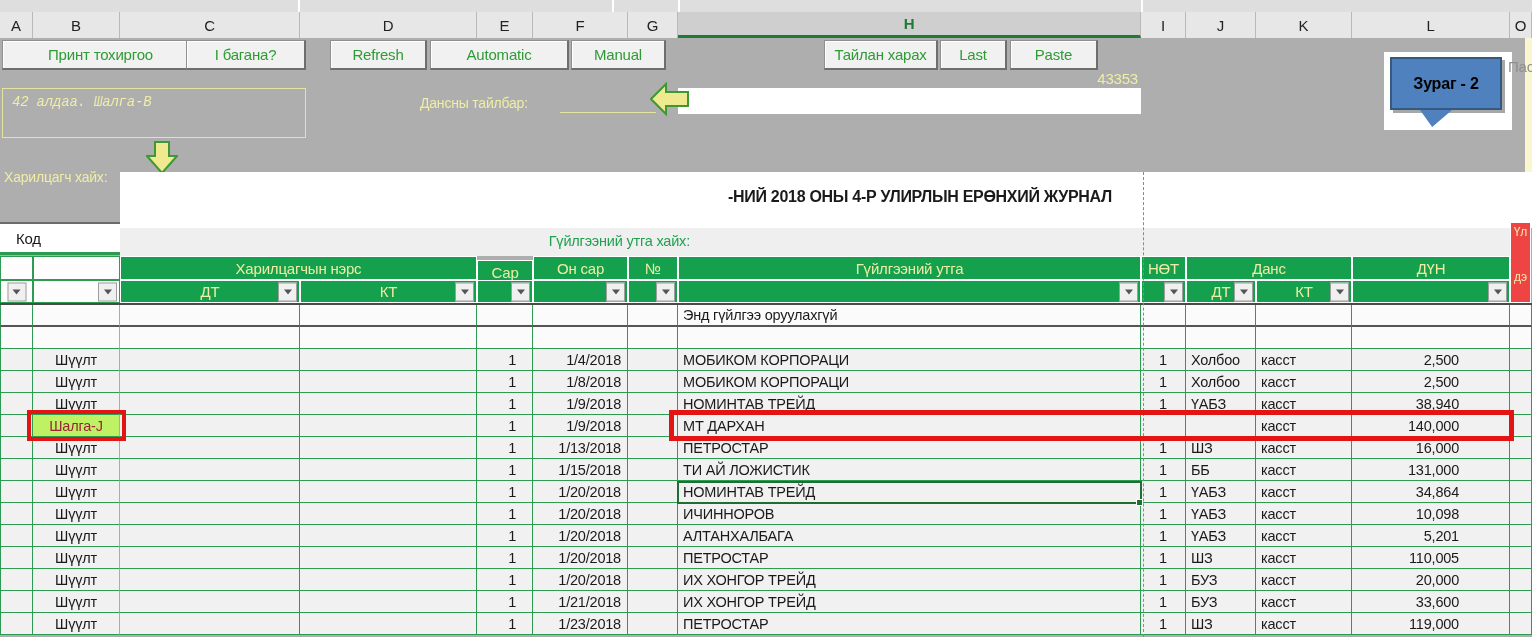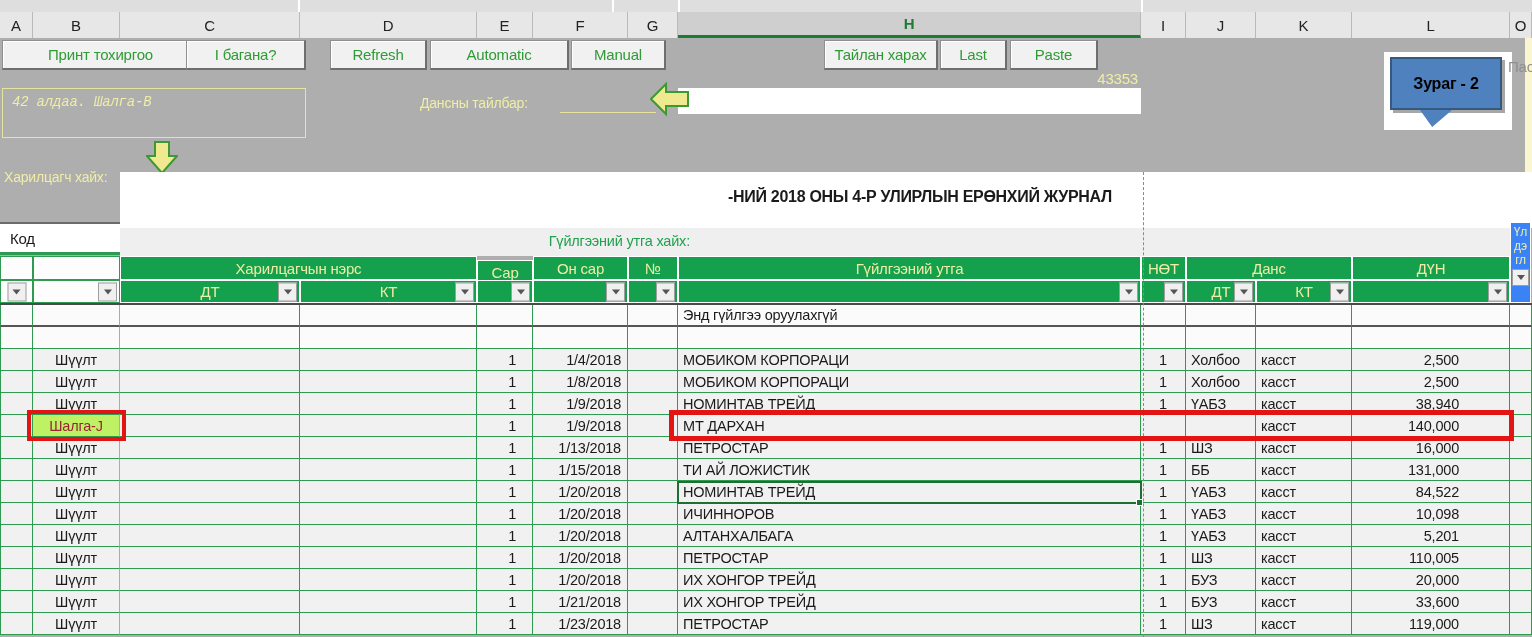--- a/index.html
+++ b/index.html
@@ -33,35 +33,35 @@
            box-shadow:3px 3px 0 rgba(60,60,60,.45);display:flex;align-items:center;justify-content:center;
            font-size:16px;font-weight:700;color:#000;}
   .callout-tail{left:1420px;top:110px;width:32px;height:17px;background:#4E81BD;
                 clip-path:polygon(0 0,100% 0,38% 100%);}
   
   .title-block{left:120px;top:172px;width:1412px;height:56px;background:#FFFFFF;}
   .journal-title{left:620px;top:188px;width:600px;text-align:center;font-size:16px;font-weight:700;letter-spacing:-0.3px;}
   .search-strip{left:120px;top:228px;width:1390px;height:28px;background:#EFEFEF;}
   .desc-search{left:380px;top:233px;width:310px;text-align:right;font-size:14.5px;color:#1FA14E;}
   .kod-topline{left:0;top:222px;width:120px;height:2px;background:#6b6b6b;}
-  .kod-block{left:0;top:224px;width:120px;height:28px;background:#FFFFFF;font-size:15px;display:flex;align-items:center;padding-left:10px;}
+  .kod-block{left:0;top:224px;width:120px;height:28px;background:#FFFFFF;font-size:15px;display:flex;align-items:center;padding-left:16px;}
   .kod-underline{left:0;top:252px;width:120px;height:3px;background:#2E9C50;}
   .partner-search{left:4px;top:169px;font-size:14px;}
   
   .gc{position:absolute;box-sizing:border-box;background:#14A04C;border:1px solid #FFFFFF;color:#F0EDA6;
       display:flex;align-items:center;justify-content:center;font-size:15px;}
   .hcellw{position:absolute;box-sizing:border-box;background:#FDFDFD;border:1px solid #2E9C50;}
   .dd{width:19px;height:19px;background:#F0F0F0;border:1px solid #9e9e9e;box-sizing:border-box;
       display:flex;align-items:center;justify-content:center;flex:none;}
   .dd i{width:0;height:0;border-left:4px solid transparent;border-right:4px solid transparent;border-top:5px solid #555;}
   .dd-right{position:absolute;right:2px;top:50%;transform:translateY(-50%);}
   .dd-center{position:absolute;left:50%;top:50%;transform:translate(-50%,-50%);}
   .darkline{left:0;top:303px;width:1532px;height:2px;background:#4A4A4A;}
-  .balance-col{left:1510px;top:222px;width:21px;height:81px;background:#3b82f6;border:1px solid #fff;
-               display:flex;flex-direction:column;align-items:center;color:#F0EDA6;font-size:12px;line-height:14px;padding-top:2px;box-sizing:border-box;}
+  .balance-col{left:1510px;top:222px;width:21px;height:81px;background:#ef4444;border:1px solid #fff;
+               display:flex;flex-direction:column;align-items:center;color:#F0EDA6;font-size:12px;line-height:14px;padding-top:2px;box-sizing:border-box;gap:31px;}
   .balance-col .dd{width:17px;height:17px;margin-top:2px;}
   
   #rows{position:absolute;left:0;top:305px;width:1532px;}
   .trow{display:grid;grid-template-columns:33px 87px 180px 177px 56px 95px 50px 463px 45px 70px 96px 158px 22px;height:22px;}
   .tc{box-sizing:border-box;border-right:1px solid #2E9C50;border-bottom:1px solid #2E9C50;
       font-size:14.5px;display:flex;align-items:center;overflow:hidden;white-space:nowrap;background:#F1F1F1;}
   .trow .tc:first-child{border-left:1px solid #2E9C50;}
   .wrow .tc{background:#FBFBFB;}
   .endrow .tc{border-bottom:2px solid #555;}
   .c1{justify-content:center;}
@@ -362,21 +362,21 @@
         <div class="tc c1 cb-col">Шүүлт</div>
         <div class="tc c2"></div>
         <div class="tc c3"></div>
         <div class="tc c4">1</div>
         <div class="tc c5">1/20/2018</div>
         <div class="tc c6"></div>
         <div class="tc c7">НОМИНТАВ ТРЕЙД</div>
         <div class="tc c8">1</div>
         <div class="tc c9">ҮАБЗ</div>
         <div class="tc c10">касст</div>
-        <div class="tc c11">84,522</div>
+        <div class="tc c11">34,864</div>
         <div class="tc c12"></div>
       </div>
       <div class="trow ">
         <div class="tc c0"></div>
         <div class="tc c1 cb-col">Шүүлт</div>
         <div class="tc c2"></div>
         <div class="tc c3"></div>
         <div class="tc c4">1</div>
         <div class="tc c5">1/20/2018</div>
         <div class="tc c6"></div>

